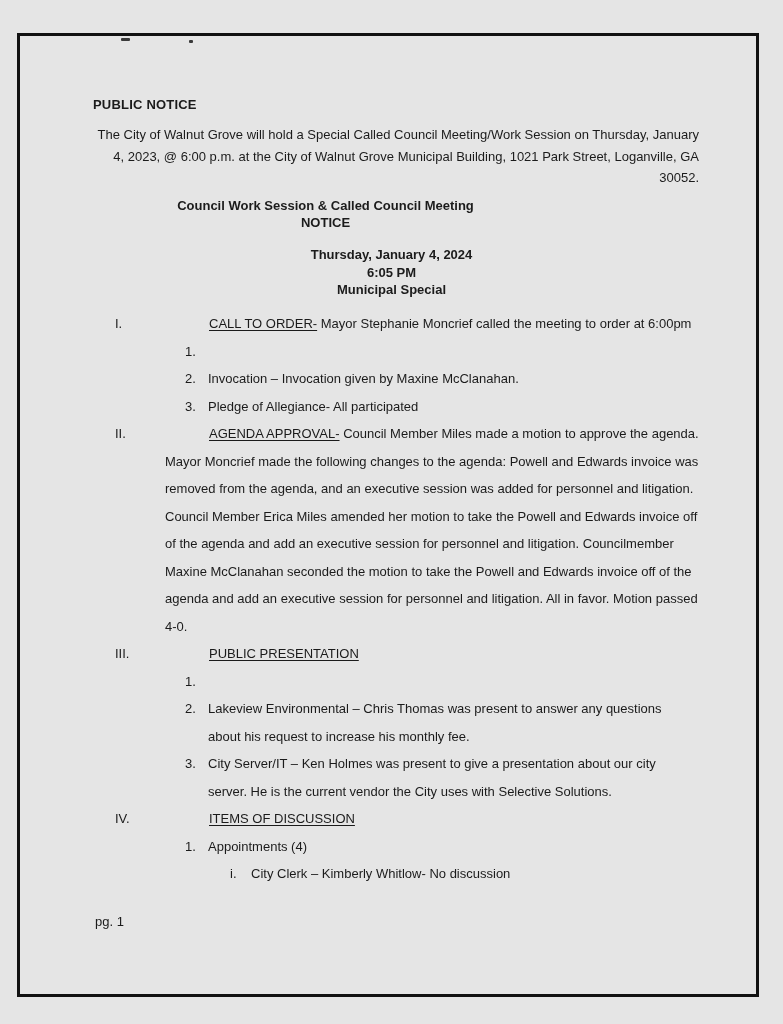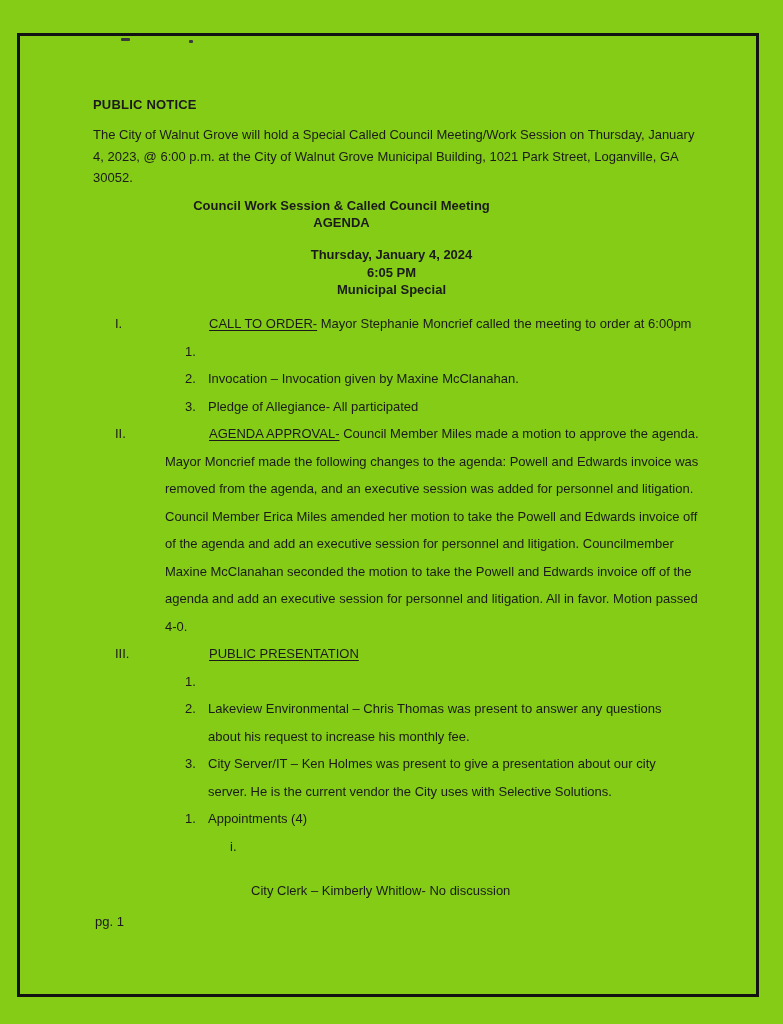--- a/index.html
+++ b/index.html
@@ -10,21 +10,21 @@
     height: 1024px;
     overflow: hidden;
     font-family: "Liberation Sans", sans-serif;
     color: #1b1b1b;
     -webkit-font-smoothing: antialiased;
   }
   .canvas {
     position: relative;
     width: 783px;
     height: 1024px;
-    background: #84cc16;
+    background: #e5e5e5;
   }
   
   .scan-border {
     position: absolute;
     left: 17px;
     top: 33px;
     width: 742px;
     height: 964px;
     border: 3px solid #121212;
     box-sizing: border-box;
@@ -43,24 +43,25 @@
     font-weight: bold;
     letter-spacing: 0.2px;
   }
   .notice-par {
     position: absolute;
     left: 93px;
     top: 124px;
     width: 606px;
     font-size: 13px;
     line-height: 21.5px;
+    text-align: right;
   }
   .title-block {
     position: absolute;
-    left: 16px;
+    left: 0;
     top: 197px;
     width: 651px;
     text-align: center;
     font-size: 13px;
     font-weight: bold;
     line-height: 17px;
   }
   .meeting-block {
     position: absolute;
     left: 0;
@@ -81,21 +82,21 @@
   }
   .section { padding-left: 115px; }
   .sec-head { display: flex; }
   .numeral { width: 50px; flex: 0 0 50px; }
   .sec-par { width: 534px; }
   .item { display: flex; margin-left: 70px; }
   .inum { width: 23px; flex: 0 0 23px; }
   .itext { width: 486px; }
   .subitem { display: flex; margin-left: 22px; }
   .sinum { width: 21px; flex: 0 0 21px; }
-  .stext { width: 430px; margin-top: 44px; }
+  .stext { width: 430px; }
   .footer-page {
     position: absolute;
     left: 95px;
     top: 914px;
     font-size: 13px;
   }
 </style>
 </head>
 <body>
 
@@ -104,21 +105,21 @@
   <div class="scan-border"></div>
   <div class="speck speck1"></div>
   <div class="speck speck2"></div>
 
   <div class="notice-label">PUBLIC NOTICE</div>
 
   <div class="notice-par">The City of Walnut Grove will hold a Special Called Council Meeting/Work Session on Thursday, January 4, 2023, @ 6:00 p.m. at the City of Walnut Grove Municipal Building, 1021 Park Street, Loganville, GA 30052.</div>
 
   <div class="title-block">
     <div>Council Work Session &amp; Called Council Meeting</div>
-    <div>AGENDA</div>
+    <div>NOTICE</div>
   </div>
 
   <div class="meeting-block">
     <div>Thursday, January 4, 2024</div>
     <div>6:05 PM</div>
     <div>Municipal Special</div>
   </div>
 
   <div class="sections">
 
@@ -159,20 +160,24 @@
         <span class="inum">2.</span>
         <div class="itext">Lakeview Environmental – Chris Thomas was present to answer any questions about his request to increase his monthly fee.</div>
       </div>
       <div class="item">
         <span class="inum">3.</span>
         <div class="itext">City Server/IT – Ken Holmes was present to give a presentation about our city server. He is the current vendor the City uses with Selective Solutions.</div>
       </div>
     </div>
 
     <div class="section">
+      <div class="sec-head">
+        <span class="numeral">IV.</span>
+        <div class="sec-par"><span class="u">ITEMS OF DISCUSSION</span><span></span></div>
+      </div>
       <div class="item">
         <span class="inum">1.</span>
         <div class="itext">
           <span>Appointments (4)</span>
           <div class="subitem">
             <span class="sinum">i.</span>
             <div class="stext">City Clerk – Kimberly Whitlow- No discussion</div>
           </div>
         </div>
       </div>

